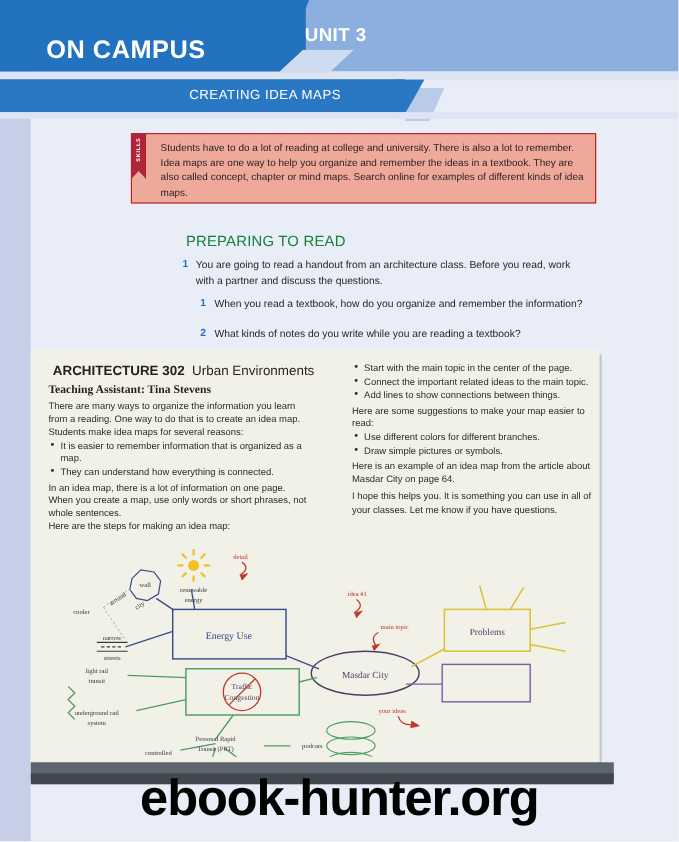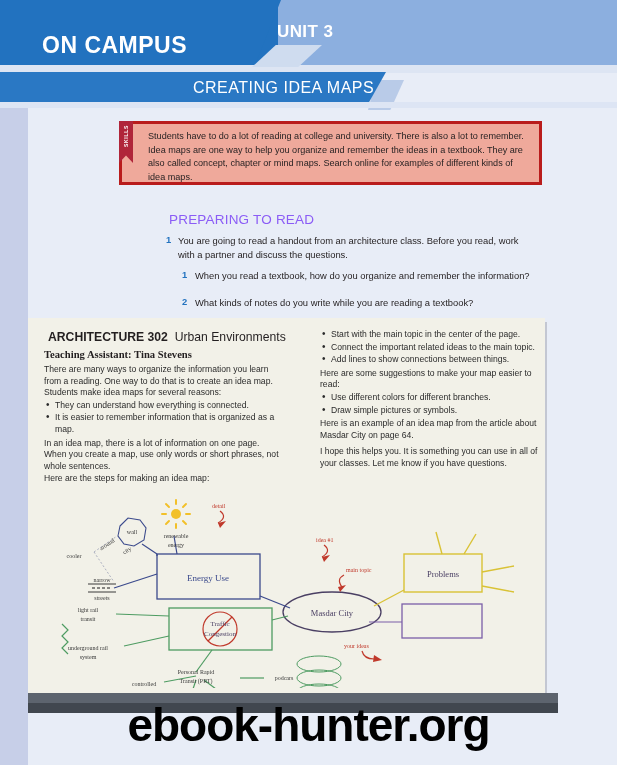--- a/index.html
+++ b/index.html
@@ -78,33 +78,33 @@
     background: #2a78c4;
     clip-path: polygon(0 0, 100% 0, 35% 100%, 0 100%);
   }
   .subtitle-shadow {
     position: absolute; left: 368px; top: 80px; width: 36px; height: 30px;
     background: #b9cbe8;
     clip-path: polygon(22% 0, 100% 0, 62% 100%, 0 100%);
   }
   .subtitle-text {
     position: absolute; left: 172px; top: 79px;
-    color: #ffffff; font-size: 16px; letter-spacing: 0.5px; margin-left: 21px;
+    color: #ffffff; font-size: 12px; letter-spacing: 0.5px;
   }
   .hdr-underline {
     position: absolute; left: 0; top: 102px; width: 617px; height: 6px;
     background: #dde5f4;
   }
 
   
   .skills-box {
     position: absolute; left: 119px; top: 121px;
     width: 423px; height: 64px;
     background: #efa99b;
-    border: 3px solid #b91c1c;
+    border: 1px solid #b91c1c;
     box-sizing: border-box;
   }
   .skills-tab {
     position: absolute; left: 119px; top: 121px;
     width: 14px; height: 42px;
     background: #b0253a;
     clip-path: polygon(0 0, 100% 0, 100% 100%, 50% 82%, 0 100%);
   }
   .skills-tab-label {
     position: absolute; left: -13px; top: 12px;
@@ -114,21 +114,21 @@
     letter-spacing: 0.7px; text-align: center;
   }
   .skills-text {
     position: absolute; left: 26px; top: 6px; right: 9px;
     color: #231f20; font-size: 9.1px; line-height: 13.6px;
   }
 
   
   .prep-title {
     position: absolute; left: 169px; top: 212px;
-    color: #8b5cf6; font-size: 13.5px; letter-spacing: 0.2px;
+    color: #15803d; font-size: 13.5px; letter-spacing: 0.2px;
   }
   .q-num {
     position: absolute;
     color: #2272bf; font-weight: bold; font-size: 9.4px;
   }
   .q-text {
     position: absolute;
     color: #231f20; font-size: 9.4px; line-height: 13.5px;
   }
   #q1n { left: 166px; top: 234px; }
@@ -252,22 +252,22 @@
 
     <div class="h-course">
       <b>ARCHITECTURE 302</b>
       <span>&nbsp;</span><span>Urban Environments</span>
     </div>
     <div class="h-ta">Teaching Assistant: Tina Stevens</div>
 
     <div class="h-col-l">
       <p class="h-p">There are many ways to organize the information you learn from a reading. One way to do that is to create an idea map. Students make idea maps for several reasons:</p>
       <ul class="h-ul">
+        <li>It is easier to remember information that is organized as a map.</li>
         <li>They can understand how everything is connected.</li>
-        <li>It is easier to remember information that is organized as a map.</li>
       </ul>
       <p class="h-p">In an idea map, there is a lot of information on one page. When you create a map, use only words or short phrases, not whole sentences.</p>
       <p class="h-p">Here are the steps for making an idea map:</p>
     </div>
 
     <div class="h-col-r">
       <ul class="h-ul">
         <li>Start with the main topic in the center of the page.</li>
         <li>Connect the important related ideas to the main topic.</li>
         <li>Add lines to show connections between things.</li>

